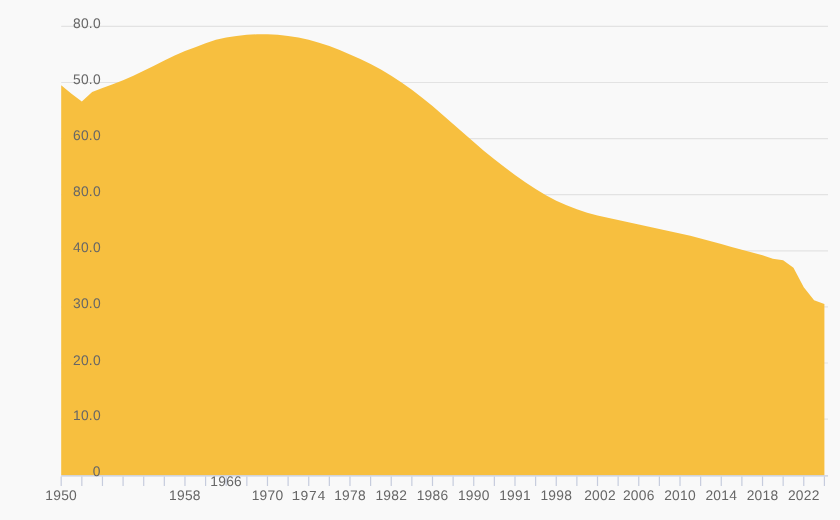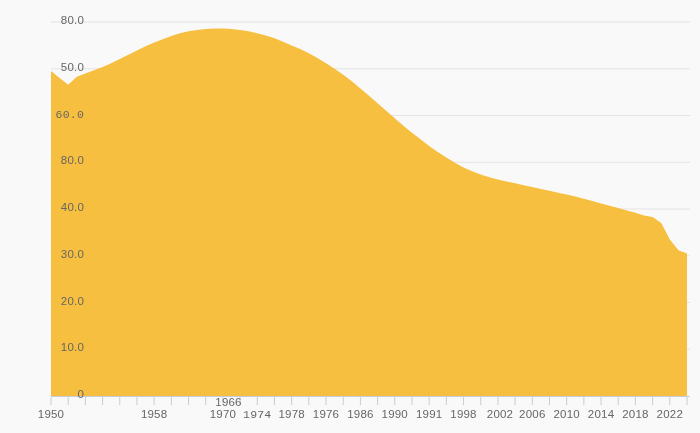--- a/index.html
+++ b/index.html
@@ -97,32 +97,32 @@
       </g>
   </svg>
 
   <div id="ylabels">
       <div class="ytick-label" style="left: 0px; top: 388px;">0</div>
       <div class="ytick-label" style="left: 0px; top: 341.25px;">10.0</div>
       <div class="ytick-label" style="left: 0px; top: 294.5px;">20.0</div>
       <div class="ytick-label" style="left: 0px; top: 247.75px;">30.0</div>
       <div class="ytick-label" style="left: 0px; top: 201px;">40.0</div>
       <div class="ytick-label" style="left: 0px; top: 154.25px;">80.0</div>
-      <div class="ytick-label" style="left: 0px; top: 107.5px; font-family: Liberation Mono, monospace;">60.0</div>
+      <div class="ytick-label" style="left: 0px; top: 107.5px;">60.0</div>
       <div class="ytick-label" style="left: 0px; top: 60.75px;">50.0</div>
       <div class="ytick-label" style="left: 0px; top: 14px;">80.0</div>
     </div>
   <div id="xlabels">
       <div class="xtick-label" style="left: 51px; top: 408px;">1950</div>
       <div class="xtick-label" style="left: 154.135px; top: 408px;">1958</div>
-      <div class="xtick-label" style="left: 188.514px; top: 396px; margin-left: 40px;">1966</div>
+      <div class="xtick-label" style="left: 188.514px; top: 396px;">1966</div>
       <div class="xtick-label" style="left: 222.892px; top: 408px;">1970</div>
       <div class="xtick-label" style="left: 257.27px; top: 408px; font-family: Liberation Mono, monospace;">1974</div>
       <div class="xtick-label" style="left: 291.649px; top: 408px;">1978</div>
-      <div class="xtick-label" style="left: 326.027px; top: 408px;">1976</div>
+      <div class="xtick-label" style="left: 326.027px; top: 408px;">1982</div>
       <div class="xtick-label" style="left: 360.405px; top: 408px;">1986</div>
       <div class="xtick-label" style="left: 394.784px; top: 408px;">1990</div>
       <div class="xtick-label" style="left: 429.162px; top: 408px;">1991</div>
       <div class="xtick-label" style="left: 463.541px; top: 408px;">1998</div>
       <div class="xtick-label" style="left: 500px; top: 408px;">2002</div>
       <div class="xtick-label" style="left: 532.297px; top: 408px;">2006</div>
       <div class="xtick-label" style="left: 566.676px; top: 408px;">2010</div>
       <div class="xtick-label" style="left: 601.054px; top: 408px;">2014</div>
       <div class="xtick-label" style="left: 635.432px; top: 408px;">2018</div>
       <div class="xtick-label" style="left: 669.811px; top: 408px;">2022</div>

